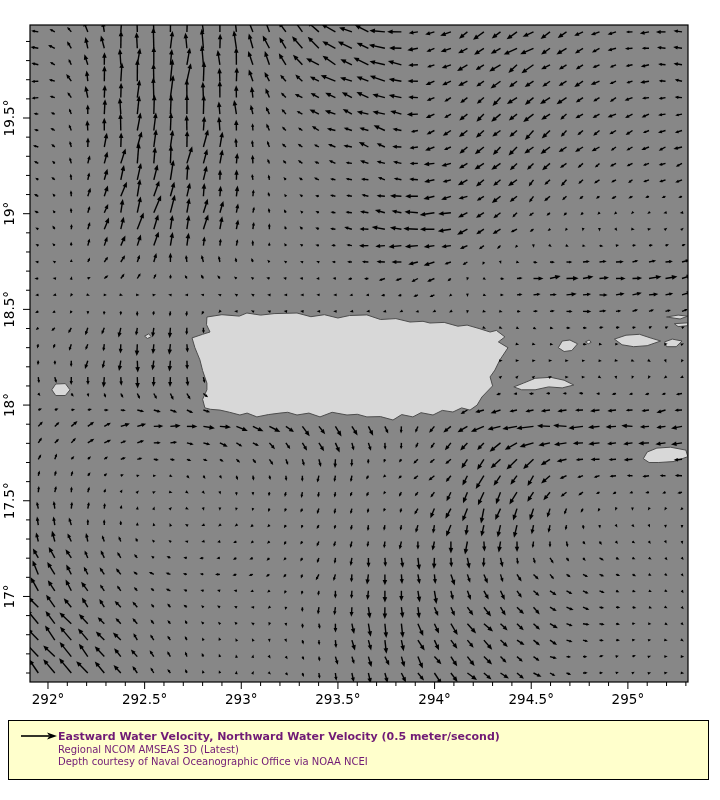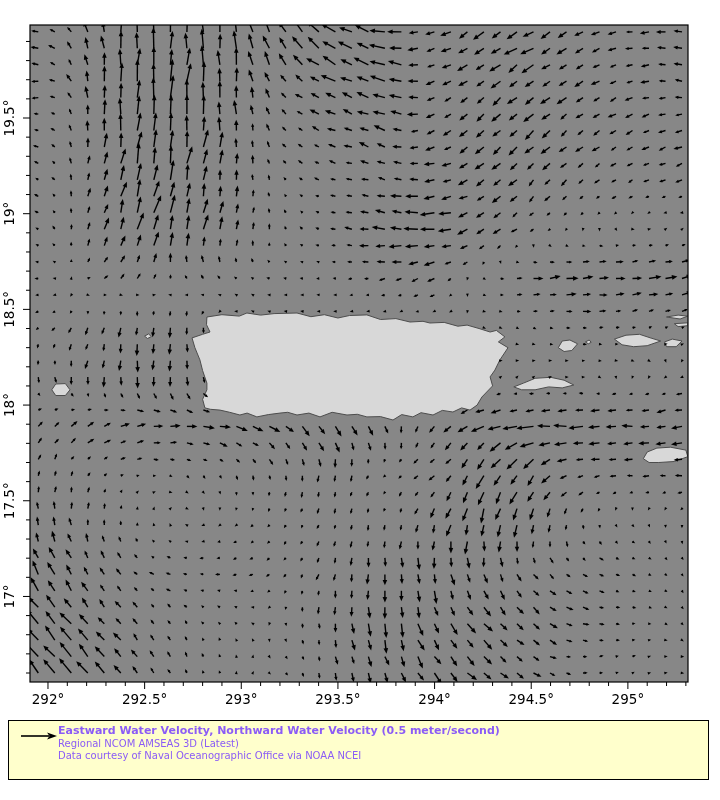--- a/index.html
+++ b/index.html
@@ -2,21 +2,21 @@
 <html><head>
 <meta charset="utf-8">
 <style>
   html,body{margin:0;padding:0;background:#fff;}
   #stage{position:relative;width:720px;height:800px;background:#fff;overflow:hidden;
          font-family:"DejaVu Sans","Liberation Sans",sans-serif;}
   #plot{position:absolute;left:0;top:0;}
   #legend-box{position:absolute;left:8px;top:720px;width:701px;height:60px;
               background:#ffffcc;border:1px solid #000;box-sizing:border-box;}
   #legend-arrow{position:absolute;left:11px;top:9px;}
-  .legend-text{position:absolute;left:49px;top:4px;line-height:12.6px;color:#8b5cf6;}
+  .legend-text{position:absolute;left:49px;top:10px;line-height:12.6px;color:#701a75;}
   .legend-line{font-size:10px;white-space:nowrap;}
   .legend-line.bold{font-weight:bold;font-size:11px;}
 </style>
 </head>
 <body>
 
 <div id="stage">
   <svg id="plot" width="720" height="716">
       <rect x="30" y="25" width="658" height="657" fill="#878787"></rect>
       <g fill="#d8d8d8" stroke="#4d4d4d" stroke-width="1" clip-path="url(#pc)">
@@ -2989,16 +2989,16 @@
     </svg>
 
   <div id="legend-box">
     <svg id="legend-arrow" width="38" height="12">
       <line x1="1" y1="6" x2="29" y2="6" stroke="#000" stroke-width="1.6"></line>
       <path d="M 37 6 L 27 2.4 L 29.5 6 L 27 9.6 Z" fill="#000"></path>
     </svg>
     <div class="legend-text">
       <div class="legend-line bold">Eastward Water Velocity, Northward Water Velocity (0.5 meter/second)</div>
       <div class="legend-line">Regional NCOM AMSEAS 3D (Latest)</div>
-      <div class="legend-line">Data courtesy of Naval Oceanographic Office via NOAA NCEI</div>
+      <div class="legend-line">Depth courtesy of Naval Oceanographic Office via NOAA NCEI</div>
     </div>
   </div>
 </div>
 
 </body></html>

